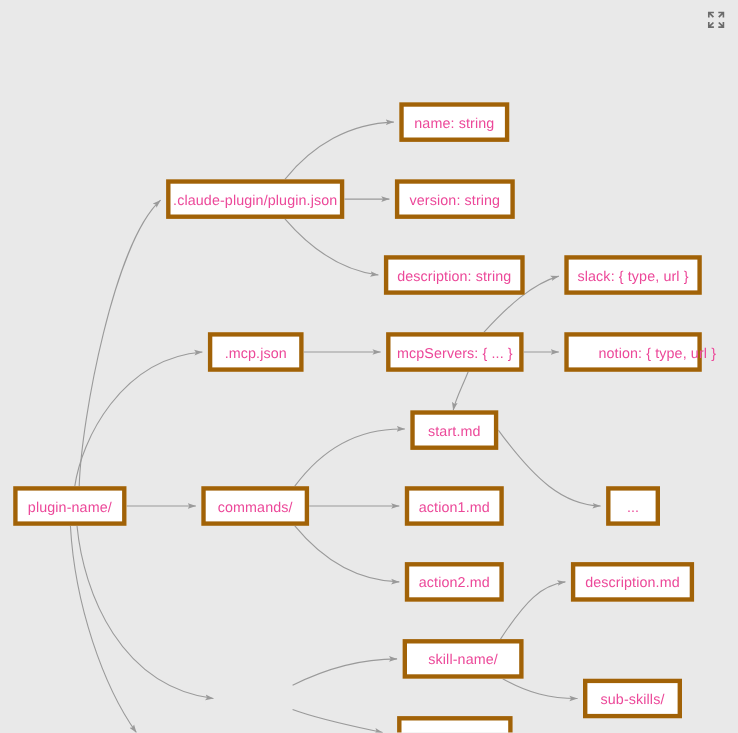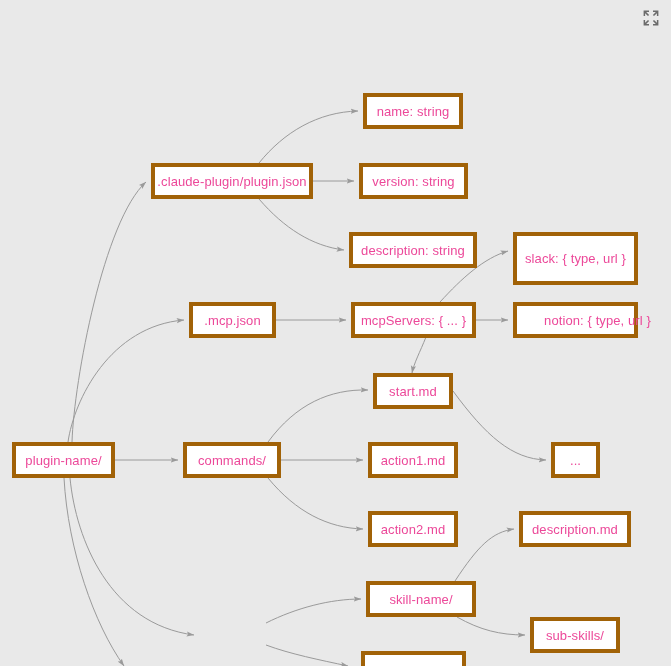--- a/index.html
+++ b/index.html
@@ -130,21 +130,21 @@
   </div>
   <div class="node" style="left:349px;top:232px;width:128px;height:36px;">
     <span class="node-label">description: string</span>
   </div>
   <div class="node" style="left:189px;top:302px;width:87px;height:36px;">
     <span class="node-label">.mcp.json</span>
   </div>
   <div class="node" style="left:351px;top:302px;width:125px;height:36px;">
     <span class="node-label">mcpServers: { ... }</span>
   </div>
-  <div class="node" style="left:513px;top:232px;width:125px;height:53px;">
+  <div class="node" style="left:513px;top:232px;width:125px;height:36px;">
     <span class="node-label">slack: { type, url }</span>
   </div>
   <div class="node" style="left:513px;top:302px;width:125px;height:36px;padding-left:44px;">
     <span class="node-label">notion: { type, url }</span>
   </div>
   <div class="node" style="left:183px;top:442px;width:98px;height:36px;">
     <span class="node-label">commands/</span>
   </div>
   <div class="node" style="left:373px;top:373px;width:80px;height:36px;">
     <span class="node-label">start.md</span>

